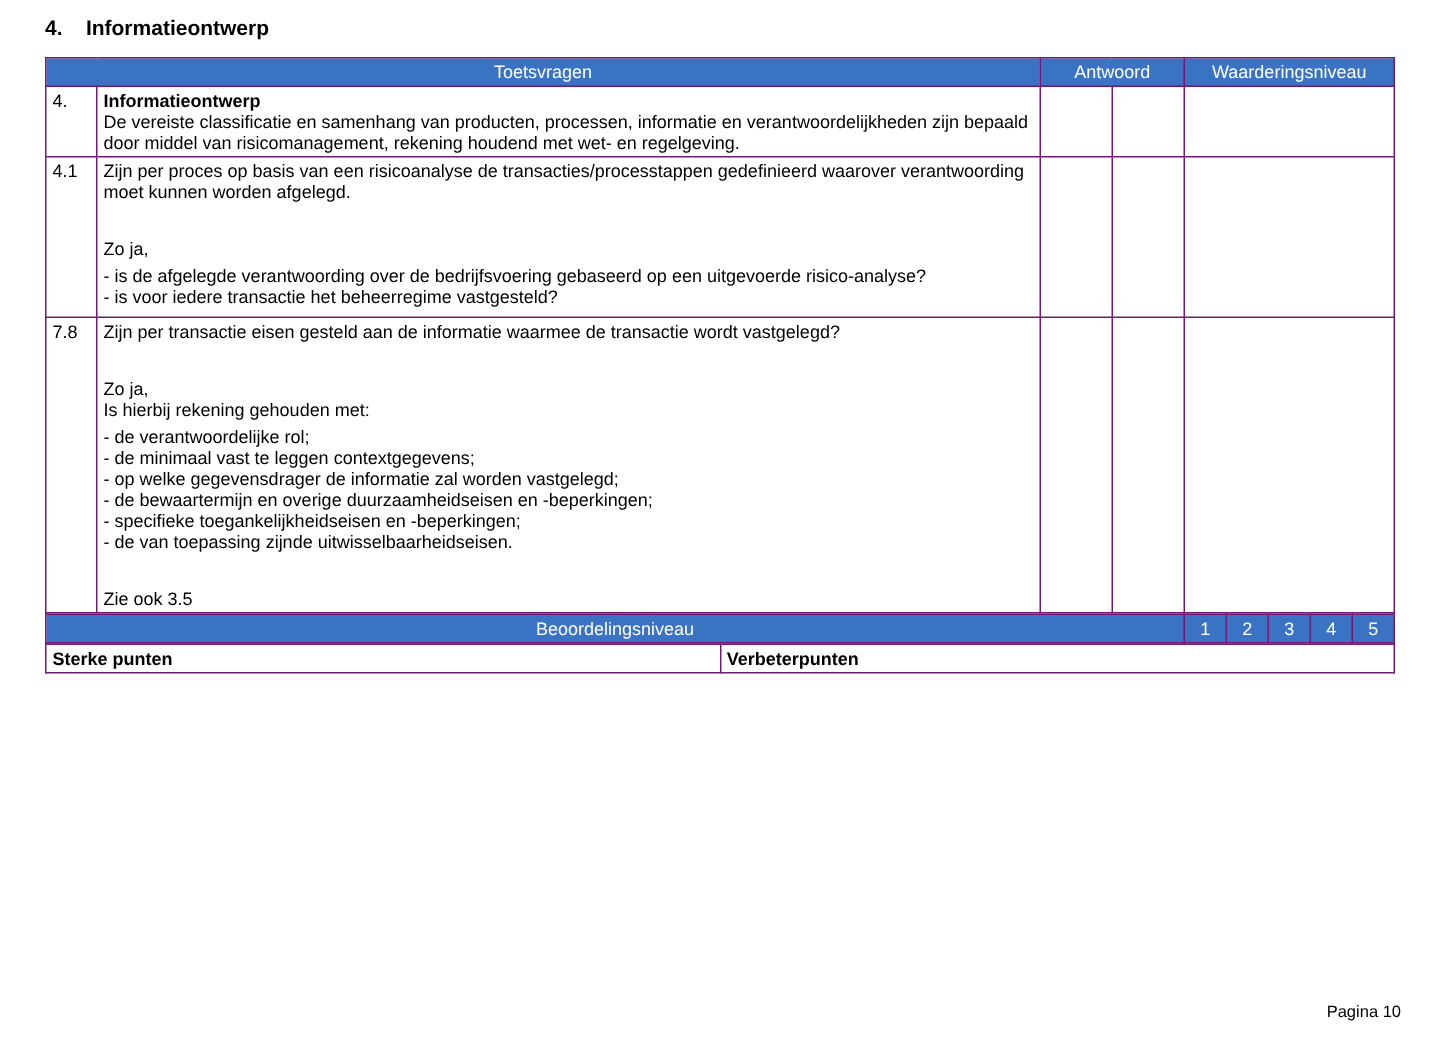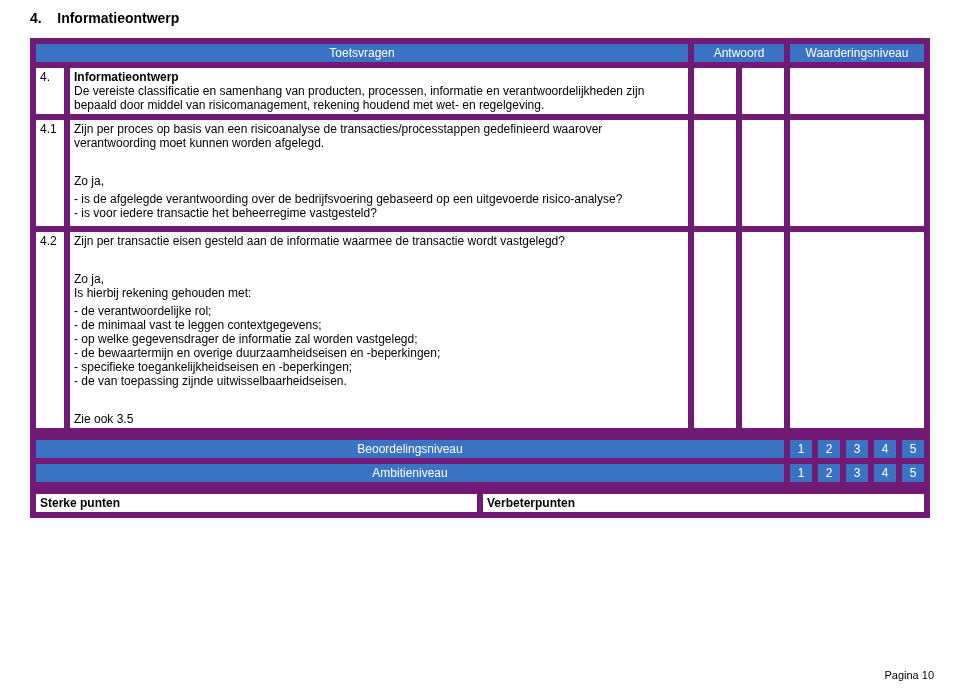--- a/index.html
+++ b/index.html
@@ -21,21 +21,21 @@
     font-weight: bold;
     font-size: 14px;
     margin-bottom: 12px;
   }
   table.main {
     width: 100%;
     border-collapse: collapse;
     table-layout: fixed;
   }
   table.main td, table.main th {
-    border: 6px solid #701a75;
+    border: 1px solid #701a75;
     padding: 2px 4px;
     vertical-align: top;
     font-size: 12px;
   }
   .hdr-blue {
     background: #3b73c4;
     color: #fff;
     text-align: center;
   }
   .hdr-blue-small {
@@ -114,21 +114,21 @@
           <li>is de afgelegde verantwoording over de bedrijfsvoering gebaseerd op een uitgevoerde risico-analyse?</li>
           <li>is voor iedere transactie het beheerregime vastgesteld?</li>
         </ul>
       </td>
       <td></td>
       <td></td>
       <td></td>
     </tr>
 
     <tr>
-      <td>4.2</td>
+      <td>7.8</td>
       <td>
         <div>Zijn per transactie eisen gesteld aan de informatie waarmee de transactie wordt vastgelegd?</div>
         <div class="zoja">Zo ja,</div>
         <div>Is hierbij rekening gehouden met:</div>
         <ul class="dash">
           <li>de verantwoordelijke rol;</li>
           <li>de minimaal vast te leggen contextgegevens;</li>
           <li>op welke gegevensdrager de informatie zal worden vastgelegd;</li>
           <li>de bewaartermijn en overige duurzaamheidseisen en -beperkingen;</li>
           <li>specifieke toegankelijkheidseisen en -beperkingen;</li>
@@ -154,28 +154,20 @@
     </colgroup>
     <tbody>
         <tr>
       <td class="hdr-blue">Beoordelingsniveau</td>
       <td class="hdr-blue-small lvl-cell">1</td>
       <td class="hdr-blue-small lvl-cell">2</td>
       <td class="hdr-blue-small lvl-cell">3</td>
       <td class="hdr-blue-small lvl-cell">4</td>
       <td class="hdr-blue-small lvl-cell">5</td>
     </tr>
-    <tr>
-      <td class="hdr-blue">Ambitieniveau</td>
-      <td class="hdr-blue-small lvl-cell">1</td>
-      <td class="hdr-blue-small lvl-cell">2</td>
-      <td class="hdr-blue-small lvl-cell">3</td>
-      <td class="hdr-blue-small lvl-cell">4</td>
-      <td class="hdr-blue-small lvl-cell">5</td>
-    </tr>
   </tbody>
     </table>
 
   <table class="main">
     <colgroup>
       <col style="width:50%">
         <col style="width:50%">
     </colgroup>
     <tbody>
         <tr>

